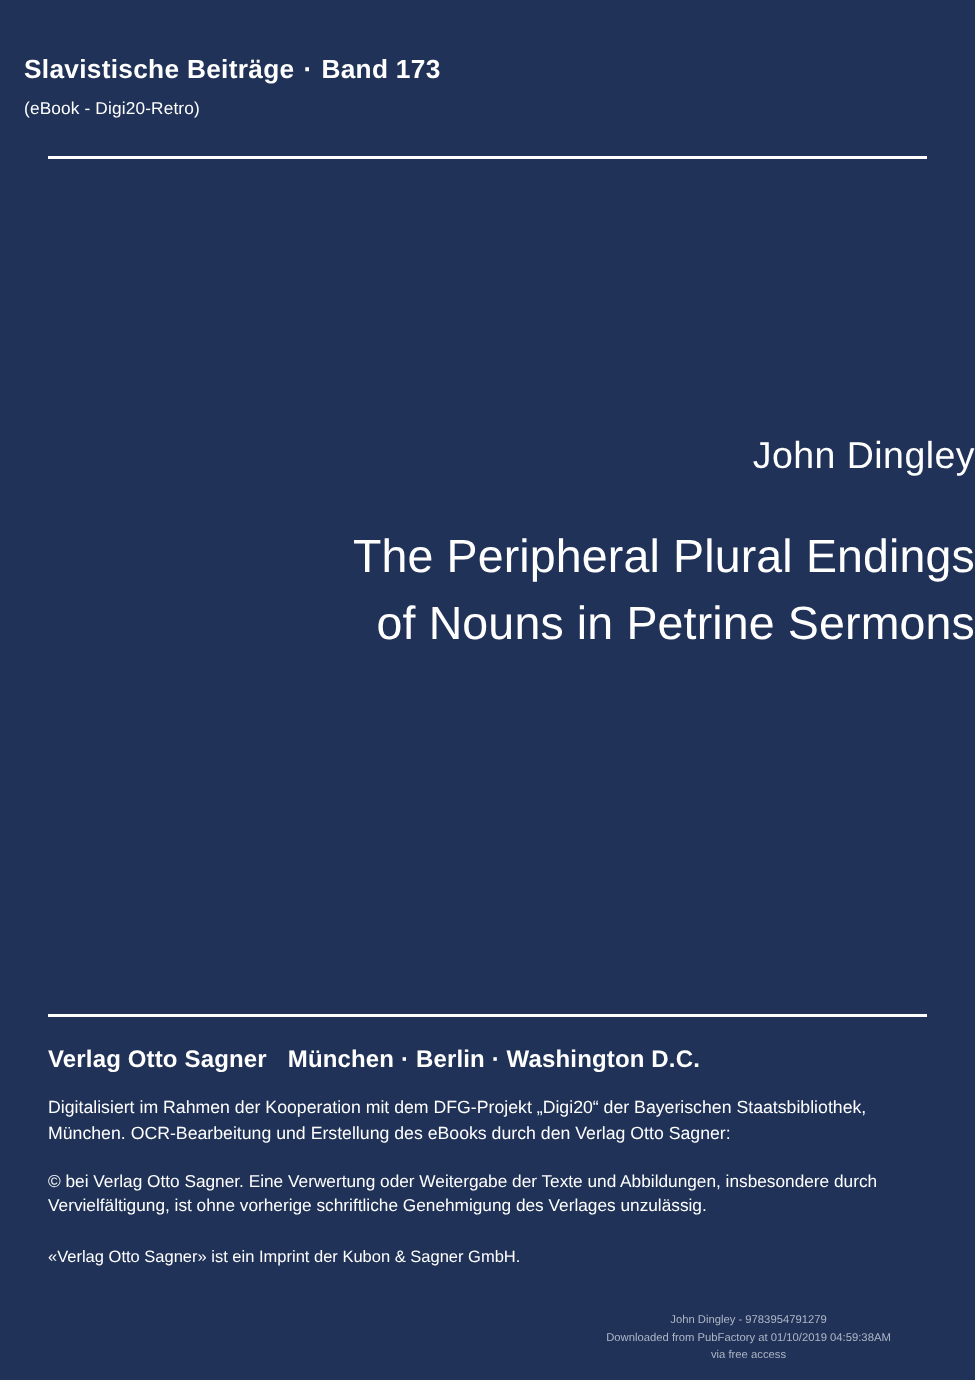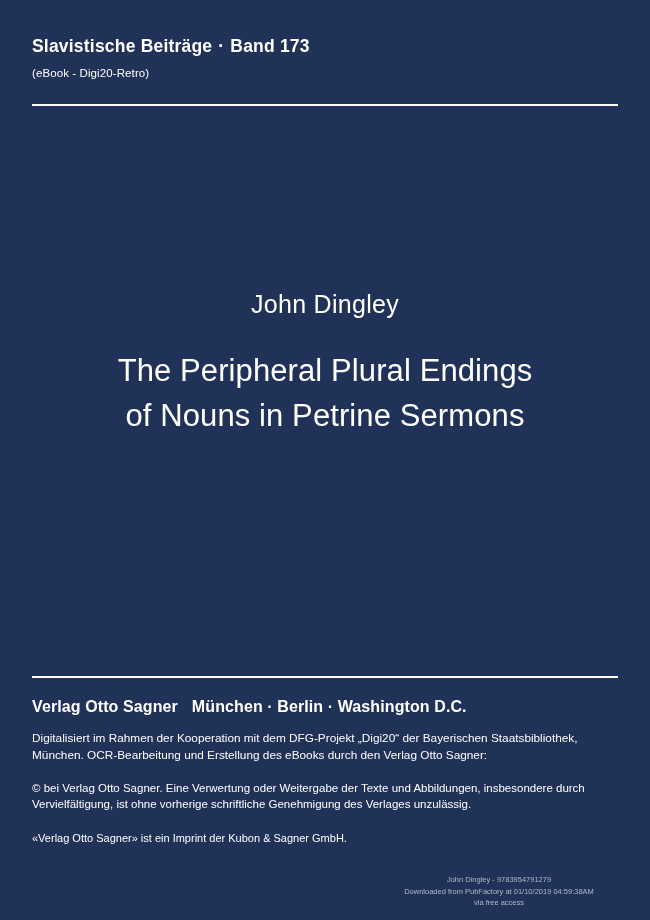--- a/index.html
+++ b/index.html
@@ -21,21 +21,21 @@
     background: #203257;
     box-sizing: border-box;
   }
 
   
   .header {
     position: absolute;
     top: 0;
     left: 0;
     width: 626px;
-    padding: 36px 32px 0 32px;
+    padding: 36px 32px 0 16px;
     box-sizing: border-box;
   }
   .series-line {
     font-size: 17.5px;
     font-weight: bold;
     letter-spacing: 0.2px;
     white-space: nowrap;
   }
   .series-line .sep {
     display: inline-block;
@@ -56,21 +56,21 @@
   }
   .rule-top { top: 104px; }
   .rule-bottom { top: 676px; }
 
   
   .center-block {
     position: absolute;
     top: 290px;
     left: 0;
     width: 650px;
-    text-align: center;
+    text-align: right;
   }
   .author {
     font-size: 25px;
     font-weight: normal;
     letter-spacing: 0.3px;
   }
   .title {
     margin-top: 30px;
     font-size: 31px;
     font-weight: normal;

